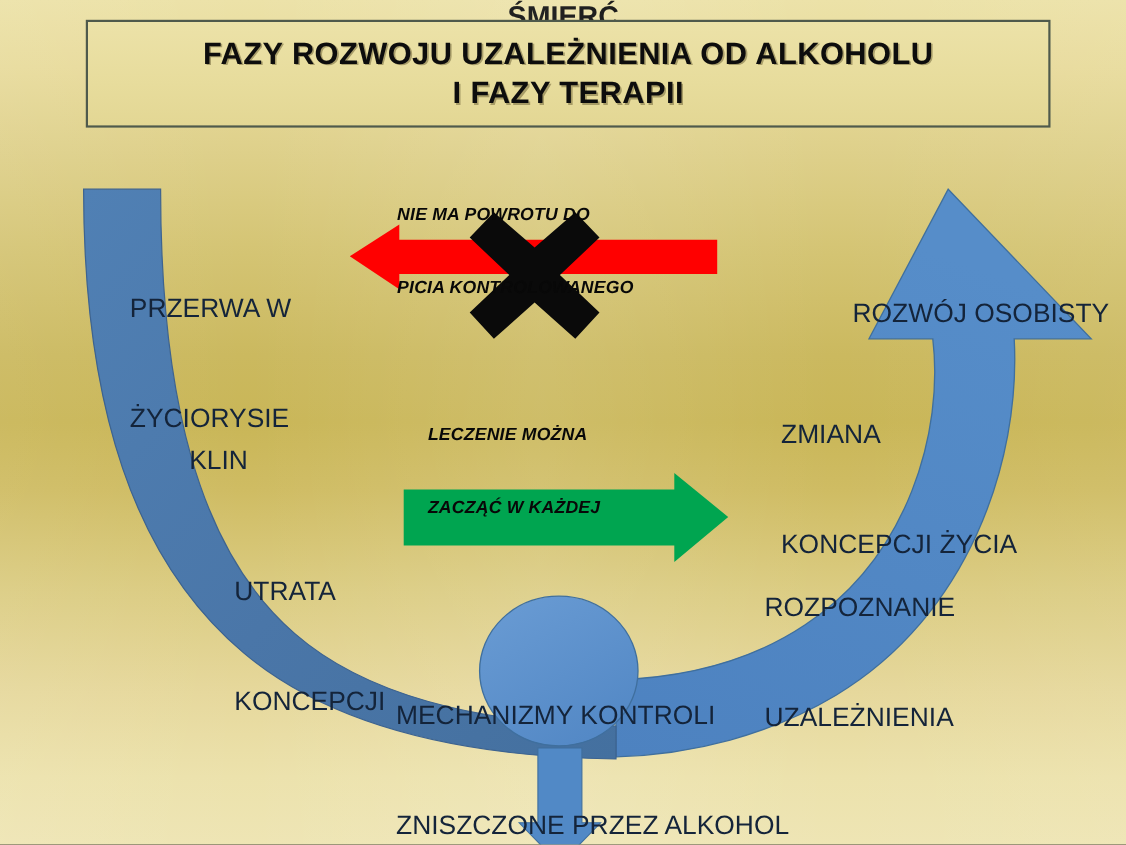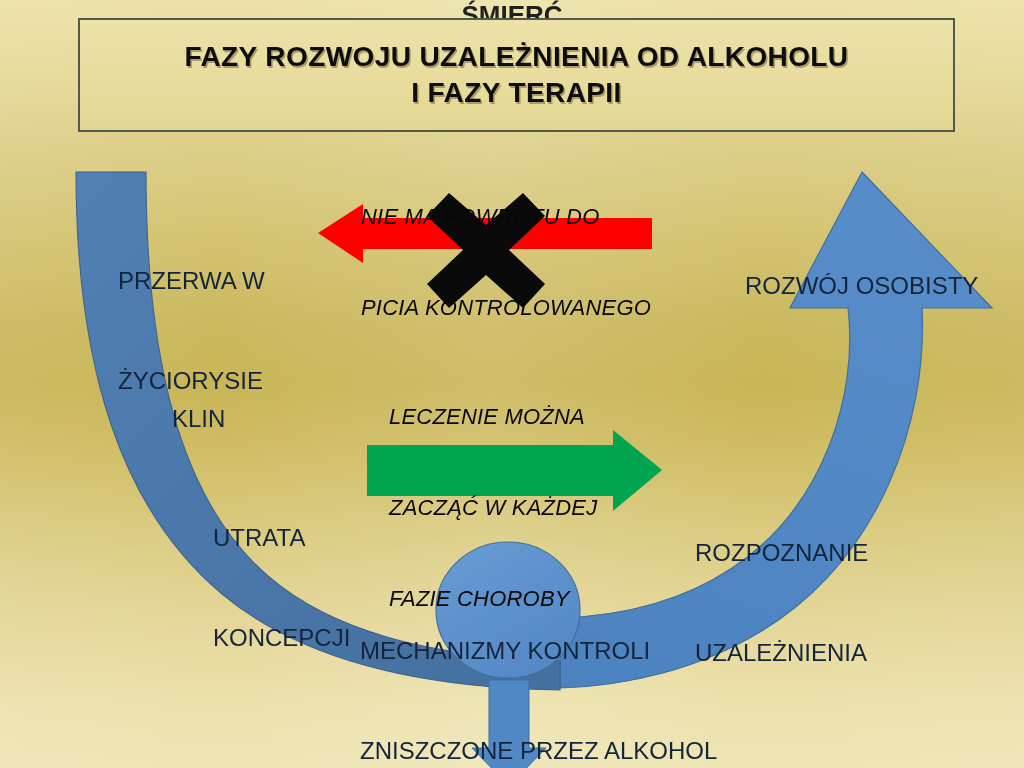--- a/index.html
+++ b/index.html
@@ -40,21 +40,21 @@
       rgba(255,255,255,0.05) 100%);
     pointer-events: none;
   }
 
   
   #title-box {
     position: absolute;
     left: 78px;
     top: 18px;
     width: 877px;
-    height: 114px;
+    height: 98px;
     border: 2px solid #4f5a4c;
     box-sizing: border-box;
     display: flex;
     flex-direction: column;
     align-items: center;
     justify-content: center;
     background: linear-gradient(to bottom, #ece2a8 0%, #e7dc9c 60%, #e3d794 100%);
   }
   .title-line {
     font-size: 28px;
@@ -78,30 +78,30 @@
   .lbl {
     position: absolute;
     color: #0f1419;
     font-size: 24px;
     line-height: 1.38;
     white-space: pre;
   }
   .lbl.dark-navy { color: #14243a; }
   .lbl.italic-bold {
     font-style: italic;
-    font-weight: normal;
+    font-weight: bold;
     color: #080808;
-    font-size: 22px;
+    font-size: 16px;
     letter-spacing: 0.2px;
   }
 
   #lbl-przerwa   { left: 118px; top: 198px; }
   #lbl-klin      { left: 172px; top: 336px; }
   #lbl-utrata    { left: 213px; top: 455px; }
-  #lbl-rozwoj    { left: 745px; top: 203px; }
+  #lbl-rozwoj    { left: 775px; top: 203px; }
   #lbl-zmiana    { left: 710px; top: 313px; }
   #lbl-rozpozn   { left: 668px; top: 470px; margin-left: 27px; }
   #lbl-mechan    { left: 360px; top: 568px; }
 
   #lbl-niemapow  { left: 361px; top: 141px; }
   #lbl-leczenie  { left: 389px; top: 341px; }
 
   #lbl-smierc {
     left: 0;
     top: 712px;
@@ -218,21 +218,20 @@
   </div>
 
   <div class="lbl italic-bold" id="lbl-niemapow">
     <div>NIE MA POWROTU DO</div>
     <div>PICIA KONTROLOWANEGO</div>
   </div>
 
   <div class="lbl italic-bold" id="lbl-leczenie">
     <div>LECZENIE MOŻNA</div>
     <div>ZACZĄĆ W KAŻDEJ</div>
-    <div>FAZIE CHOROBY</div>
   </div>
 
   <div class="lbl dark-navy" id="lbl-przerwa">
     <div>PRZERWA W</div>
     <div>ŻYCIORYSIE</div>
   </div>
 
   <div class="lbl dark-navy" id="lbl-klin">
     <div>KLIN</div>
   </div>
@@ -245,20 +244,24 @@
   <div class="lbl dark-navy" id="lbl-mechan">
     <div>MECHANIZMY KONTROLI</div>
     <div>ZNISZCZONE PRZEZ ALKOHOL</div>
   </div>
 
   <div class="lbl dark-navy" id="lbl-rozpozn">
     <div>ROZPOZNANIE</div>
     <div>UZALEŻNIENIA</div>
   </div>
 
+  <div class="lbl dark-navy" id="lbl-zmiana">
+    <div>ZMIANA</div>
+    <div>KONCEPCJI ŻYCIA</div>
+  </div>
 
   <div class="lbl dark-navy" id="lbl-rozwoj">
     <div>ROZWÓJ OSOBISTY</div>
   </div>
 
   <div id="lbl-smierc">ŚMIERĆ</div>
 
 </div>
 
 </body></html>

